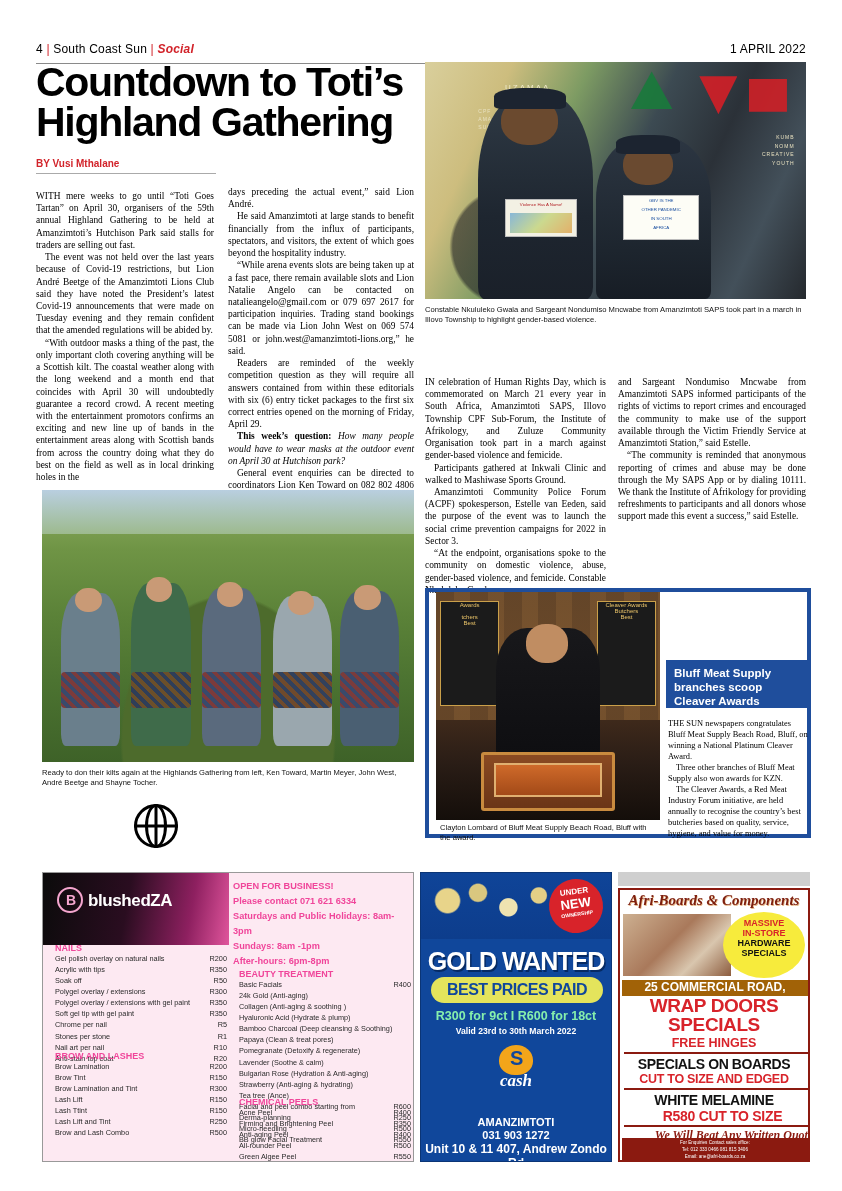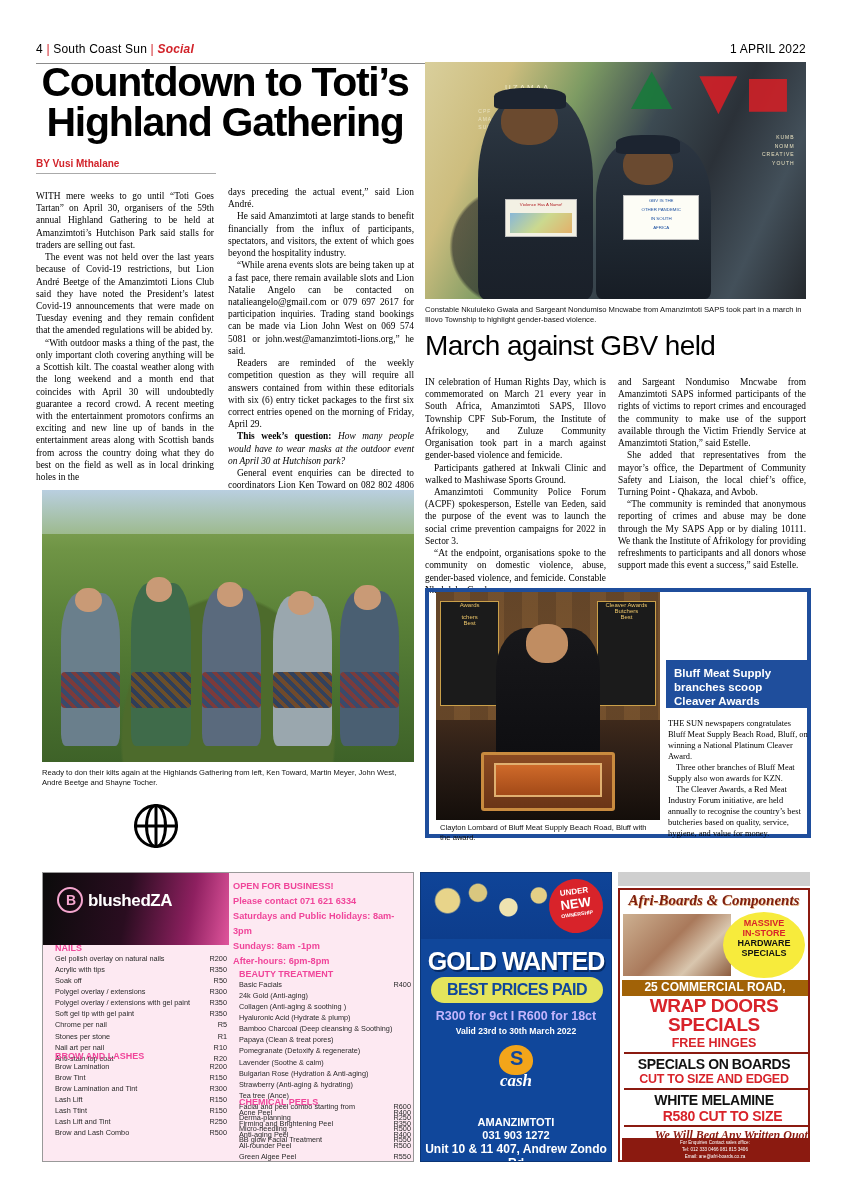--- a/index.html
+++ b/index.html
@@ -25,21 +25,20 @@
   .masthead .right { position:absolute; right:0; top:0; white-space:nowrap; }
   .masthead .sec { color:#d2232a; font-style:italic; font-weight:bold; }
   .masthead .sep { color:#d2232a; }
 
   
   .headline {
     position:absolute; left:36px; top:62px; width:378px;
     font-family:"Liberation Sans", sans-serif;
     font-weight:bold; font-size:41px; line-height:0.98;
     letter-spacing:-1.3px;
-    text-align:center;
   }
   .byline {
     position:absolute; left:36px; top:158px; width:180px;
     font-family:"Liberation Sans", sans-serif;
     font-weight:bold; font-size:10px; color:#d2232a;
     border-bottom:1px solid #aaa; padding-bottom:4px;
   }
   .byline .by { color:#d2232a; }
 
   
@@ -207,21 +206,21 @@
      font-weight:bold; text-align:center; font-size:8px; line-height:1.12; padding-top:9px;
      transform:rotate(-8deg); }
   #ad-gold .under .big { font-size:13px; display:block; }
   #ad-gold .under .sm { font-size:5.2px; display:block; }
   #ad-gold .gw { position:absolute; left:0; top:74px; width:100%; text-align:center;
      color:#fff; font-family:"Liberation Sans",sans-serif; font-weight:bold; font-size:25px;
      letter-spacing:-1px; text-shadow:1.5px 1.5px 0 #062a63; }
   #ad-gold .bp { position:absolute; left:10px; top:104px; width:172px; height:26px;
      background:#e4e45c; border-radius:13px; color:#10479b; font-family:"Liberation Sans",sans-serif;
      font-weight:bold; font-size:16px; text-align:center; line-height:26px; letter-spacing:-.5px; }
-  #ad-gold .rate { position:absolute; left:0; top:136px; width:100%; text-align:center; color:#c4b5fd;
+  #ad-gold .rate { position:absolute; left:0; top:136px; width:100%; text-align:center; color:#86efac;
      font-family:"Liberation Sans",sans-serif; font-weight:bold; font-size:12.5px; }
   #ad-gold .valid { position:absolute; left:0; top:153px; width:100%; text-align:center; color:#fff;
      font-family:"Liberation Sans",sans-serif; font-weight:bold; font-size:8.6px; }
   #ad-gold .cclogo { position:absolute; left:0; top:172px; width:100%; text-align:center; }
   #ad-gold .ccshield { display:inline-block; width:34px; height:30px; background:#f3a51a;
      border-radius:50% 50% 46% 46%; position:relative; }
   #ad-gold .ccshield::after { content:"S"; position:absolute; left:11px; top:2px; color:#10479b;
      font-family:"Liberation Sans",sans-serif; font-weight:bold; font-size:20px; }
   #ad-gold .cash { position:absolute; left:0; top:198px; width:100%; text-align:center; color:#fff;
      font-family:"Liberation Serif",serif; font-style:italic; font-weight:bold; font-size:17px; }
@@ -336,30 +335,28 @@
     </div>
     <div class="poster2">
       <span style="white-space:pre-line">GBV IS THE
 OTHER PANDEMIC
 IN SOUTH
 AFRICA</span>
     </div>
   </div>
   <div class="caption" id="cap-police">Constable Nkululeko Gwala and Sargeant Nondumiso Mncwabe from Amanzimtoti SAPS took part in a march in Illovo Township to highlight gender-based violence.</div>
 
-  <div id="gbv-head">March against GBV held</div>
   <div class="col" id="gbv-c1">
     <p class="first">IN celebration of Human Rights Day, which is commemorated on March 21 every year in South Africa, Amanzimtoti SAPS, Illovo Township CPF Sub-Forum, the Institute of Afrikology, and Zuluze Community Organisation took part in a march against gender-based violence and femicide.</p>
     <p>Participants gathered at Inkwali Clinic and walked to Mashiwase Sports Ground.</p>
     <p>Amanzimtoti Community Police Forum (ACPF) spokesperson, Estelle van Eeden, said the purpose of the event was to launch the social crime prevention campaigns for 2022 in Sector 3.</p>
     <p>“At the endpoint, organisations spoke to the community on domestic violence, abuse, gender-based violence, and femicide. Constable Nkululeko Gwala</p>
   </div>
   <div class="col" id="gbv-c2">
     <p class="first">and Sargeant Nondumiso Mncwabe from Amanzimtoti SAPS informed participants of the rights of victims to report crimes and encouraged the community to make use of the support available through the Victim Friendly Service at Amanzimtoti Station,” said Estelle.</p>
-    <p>She added that representatives from the mayor’s office, the Department of Community Safety and Liaison, the local chief’s office, Turning Point - Qhakaza, and Avbob.</p>
     <p>“The community is reminded that anonymous reporting of crimes and abuse may be done through the My SAPS App or by dialing 10111. We thank the Institute of Afrikology for providing refreshments to participants and all donors whose support made this event a success,” said Estelle.</p>
   </div>
 
   <div class="photo" id="photo-kilts">
     <div class="sky"></div>
     <div class="p" style="left:5%;  width:16%; height:56%; background:#6a7f8c;"></div>
     <div class="h" style="left:9%;  top:36%; width:7%;  height:9%;"></div>
     <div class="k" style="left:5%;  bottom:20%; width:16%; height:13%; background:repeating-linear-gradient(45deg,#7b3b3b 0 4px,#3a4a6b 4px 8px);"></div>
     <div class="p" style="left:24%; width:16%; height:60%; background:#3f6b4a;"></div>
     <div class="h" style="left:28%; top:32%; width:7%; height:9%;"></div>

